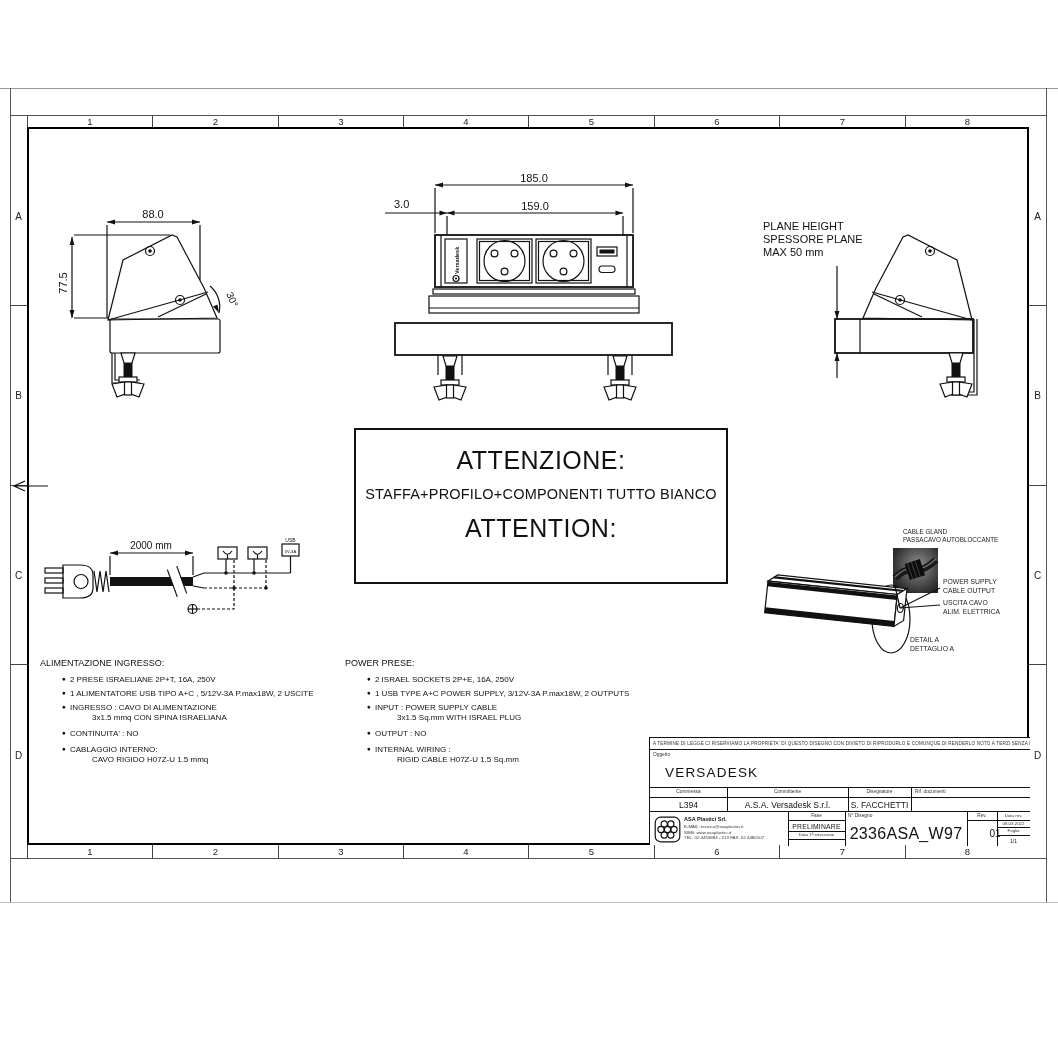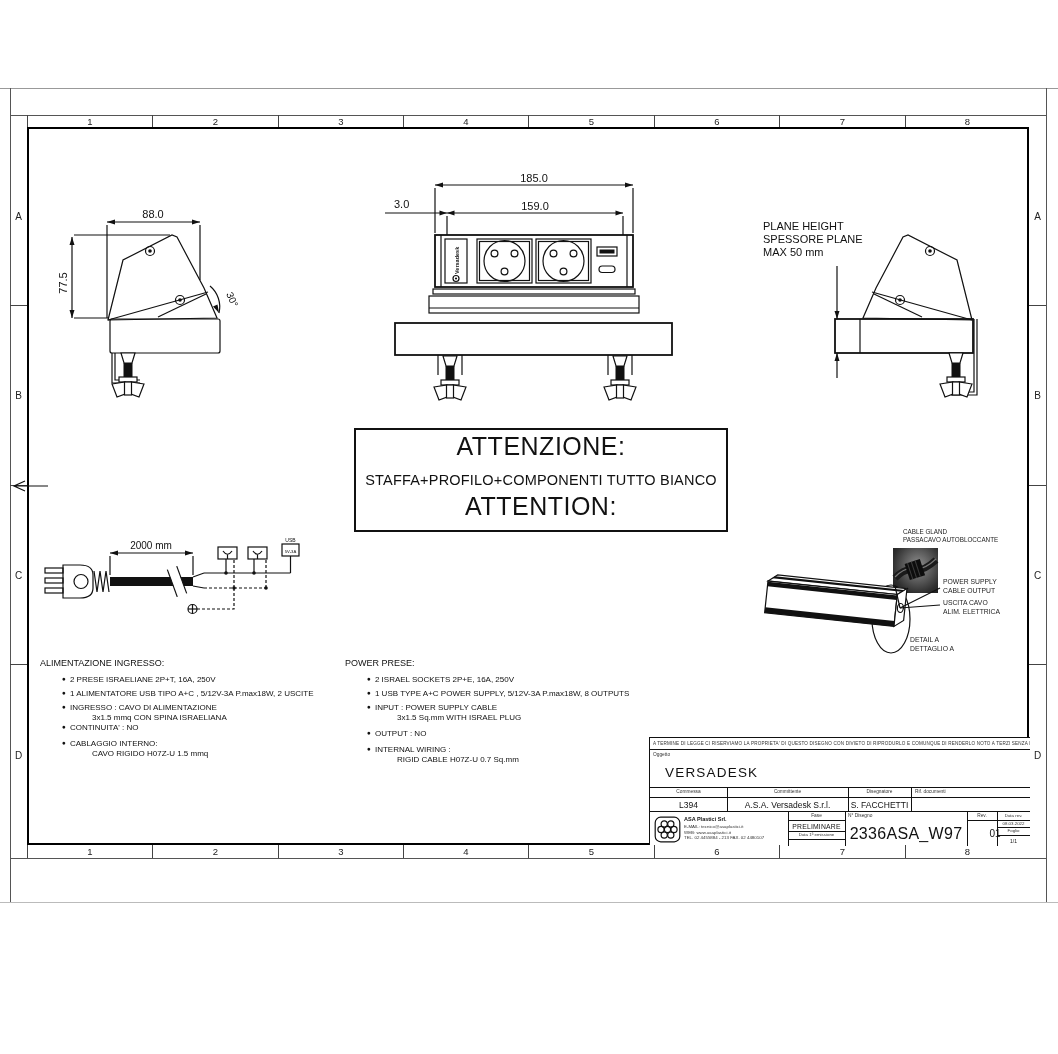--- a/index.html
+++ b/index.html
@@ -353,46 +353,46 @@
       <path class="st" d="M223,33 Q227.5,39.5 232,33" stroke-width="1.4"></path>
       <line class="st" x1="227.5" y1="36.5" x2="227.5" y2="41"></line>
     </g>
     <g>
       <rect class="st" x="252" y="26" width="17" height="12"></rect>
       <text x="260.5" y="24" text-anchor="middle" font-size="5">USB</text>
       <text x="260.5" y="34.5" text-anchor="middle" font-size="4.2">5V-3A</text>
     </g>
   </svg>
 
-  <div class="abs attn" style="left:354px;top:428px;width:374px;height:104px;padding-top:2px">
+  <div class="abs attn" style="left:354px;top:428px;width:374px;height:156px;padding-top:16px">
     <div class="big">ATTENZIONE:</div>
     <div class="small" style="margin-top:11px">STAFFA+PROFILO+COMPONENTI TUTTO BIANCO</div>
-    <div class="big" style="margin-top:4px">ATTENTION:</div>
+    <div class="big" style="margin-top:12px">ATTENTION:</div>
   </div>
 
   <div class="abs speclist" style="left:40px;top:658px;width:300px">
     <div class="title">ALIMENTAZIONE INGRESSO:</div>
     <div class="spec-item" style="margin-bottom:4px"><span class="blt">●</span><span>2 PRESE ISRAELIANE 2P+T, 16A, 250V</span></div>
     <div class="spec-item" style="margin-bottom:4px"><span class="blt">●</span><span>1 ALIMENTATORE USB TIPO A+C , 5/12V-3A P.max18W, 2 USCITE</span></div>
     <div class="spec-item"><span class="blt">●</span><span>INGRESSO : CAVO DI ALIMENTAZIONE</span></div>
-    <div class="spec-sub" style="">3x1.5 mmq CON SPINA ISRAELIANA</div>
+    <div class="spec-sub" style="margin-bottom:6px">3x1.5 mmq CON SPINA ISRAELIANA</div>
     <div class="spec-item" style="margin-bottom:6px"><span class="blt">●</span><span>CONTINUITA' :  NO</span></div>
     <div class="spec-item"><span class="blt">●</span><span>CABLAGGIO INTERNO:</span></div>
     <div class="spec-sub">CAVO RIGIDO  H07Z-U 1.5 mmq</div>
   </div>
 
   <div class="abs speclist" style="left:345px;top:658px;width:300px">
     <div class="title">POWER PRESE:</div>
     <div class="spec-item" style="margin-bottom:4px"><span class="blt">●</span><span>2 ISRAEL SOCKETS 2P+E, 16A, 250V</span></div>
-    <div class="spec-item" style="margin-bottom:4px"><span class="blt">●</span><span>1 USB TYPE A+C POWER SUPPLY, 5/12V-3A P.max18W, 8 OUTPUTS</span></div>
+    <div class="spec-item" style="margin-bottom:4px"><span class="blt">●</span><span>1 USB TYPE A+C POWER SUPPLY, 3/12V-3A P.max18W, 2 OUTPUTS</span></div>
     <div class="spec-item"><span class="blt">●</span><span>INPUT : POWER SUPPLY CABLE</span></div>
     <div class="spec-sub" style="margin-bottom:6px">3x1.5 Sq.mm WITH ISRAEL PLUG</div>
     <div class="spec-item" style="margin-bottom:6px"><span class="blt">●</span><span>OUTPUT :  NO</span></div>
     <div class="spec-item"><span class="blt">●</span><span>INTERNAL WIRING :</span></div>
-    <div class="spec-sub">RIGID CABLE  H07Z-U 0.7 Sq.mm</div>
+    <div class="spec-sub">RIGID CABLE  H07Z-U 1.5 Sq.mm</div>
   </div>
 
   <div class="abs dlabel" style="left:903px;top:528px">
     <div>CABLE GLAND</div>
     <div>PASSACAVO AUTOBLOCCANTE</div>
   </div>
   <div class="abs photo" style="left:893px;top:548px;width:45px;height:45px">
     <svg width="45" height="45" viewBox="0 0 45 45">
       <path d="M2,30 Q12,20 20,22 Q30,24 43,12" stroke="#1a1a1a" stroke-width="7" fill="none"></path>
       <path d="M2,29 Q12,19 20,21 Q30,23 43,11" stroke="#777" stroke-width="1.2" fill="none"></path>

